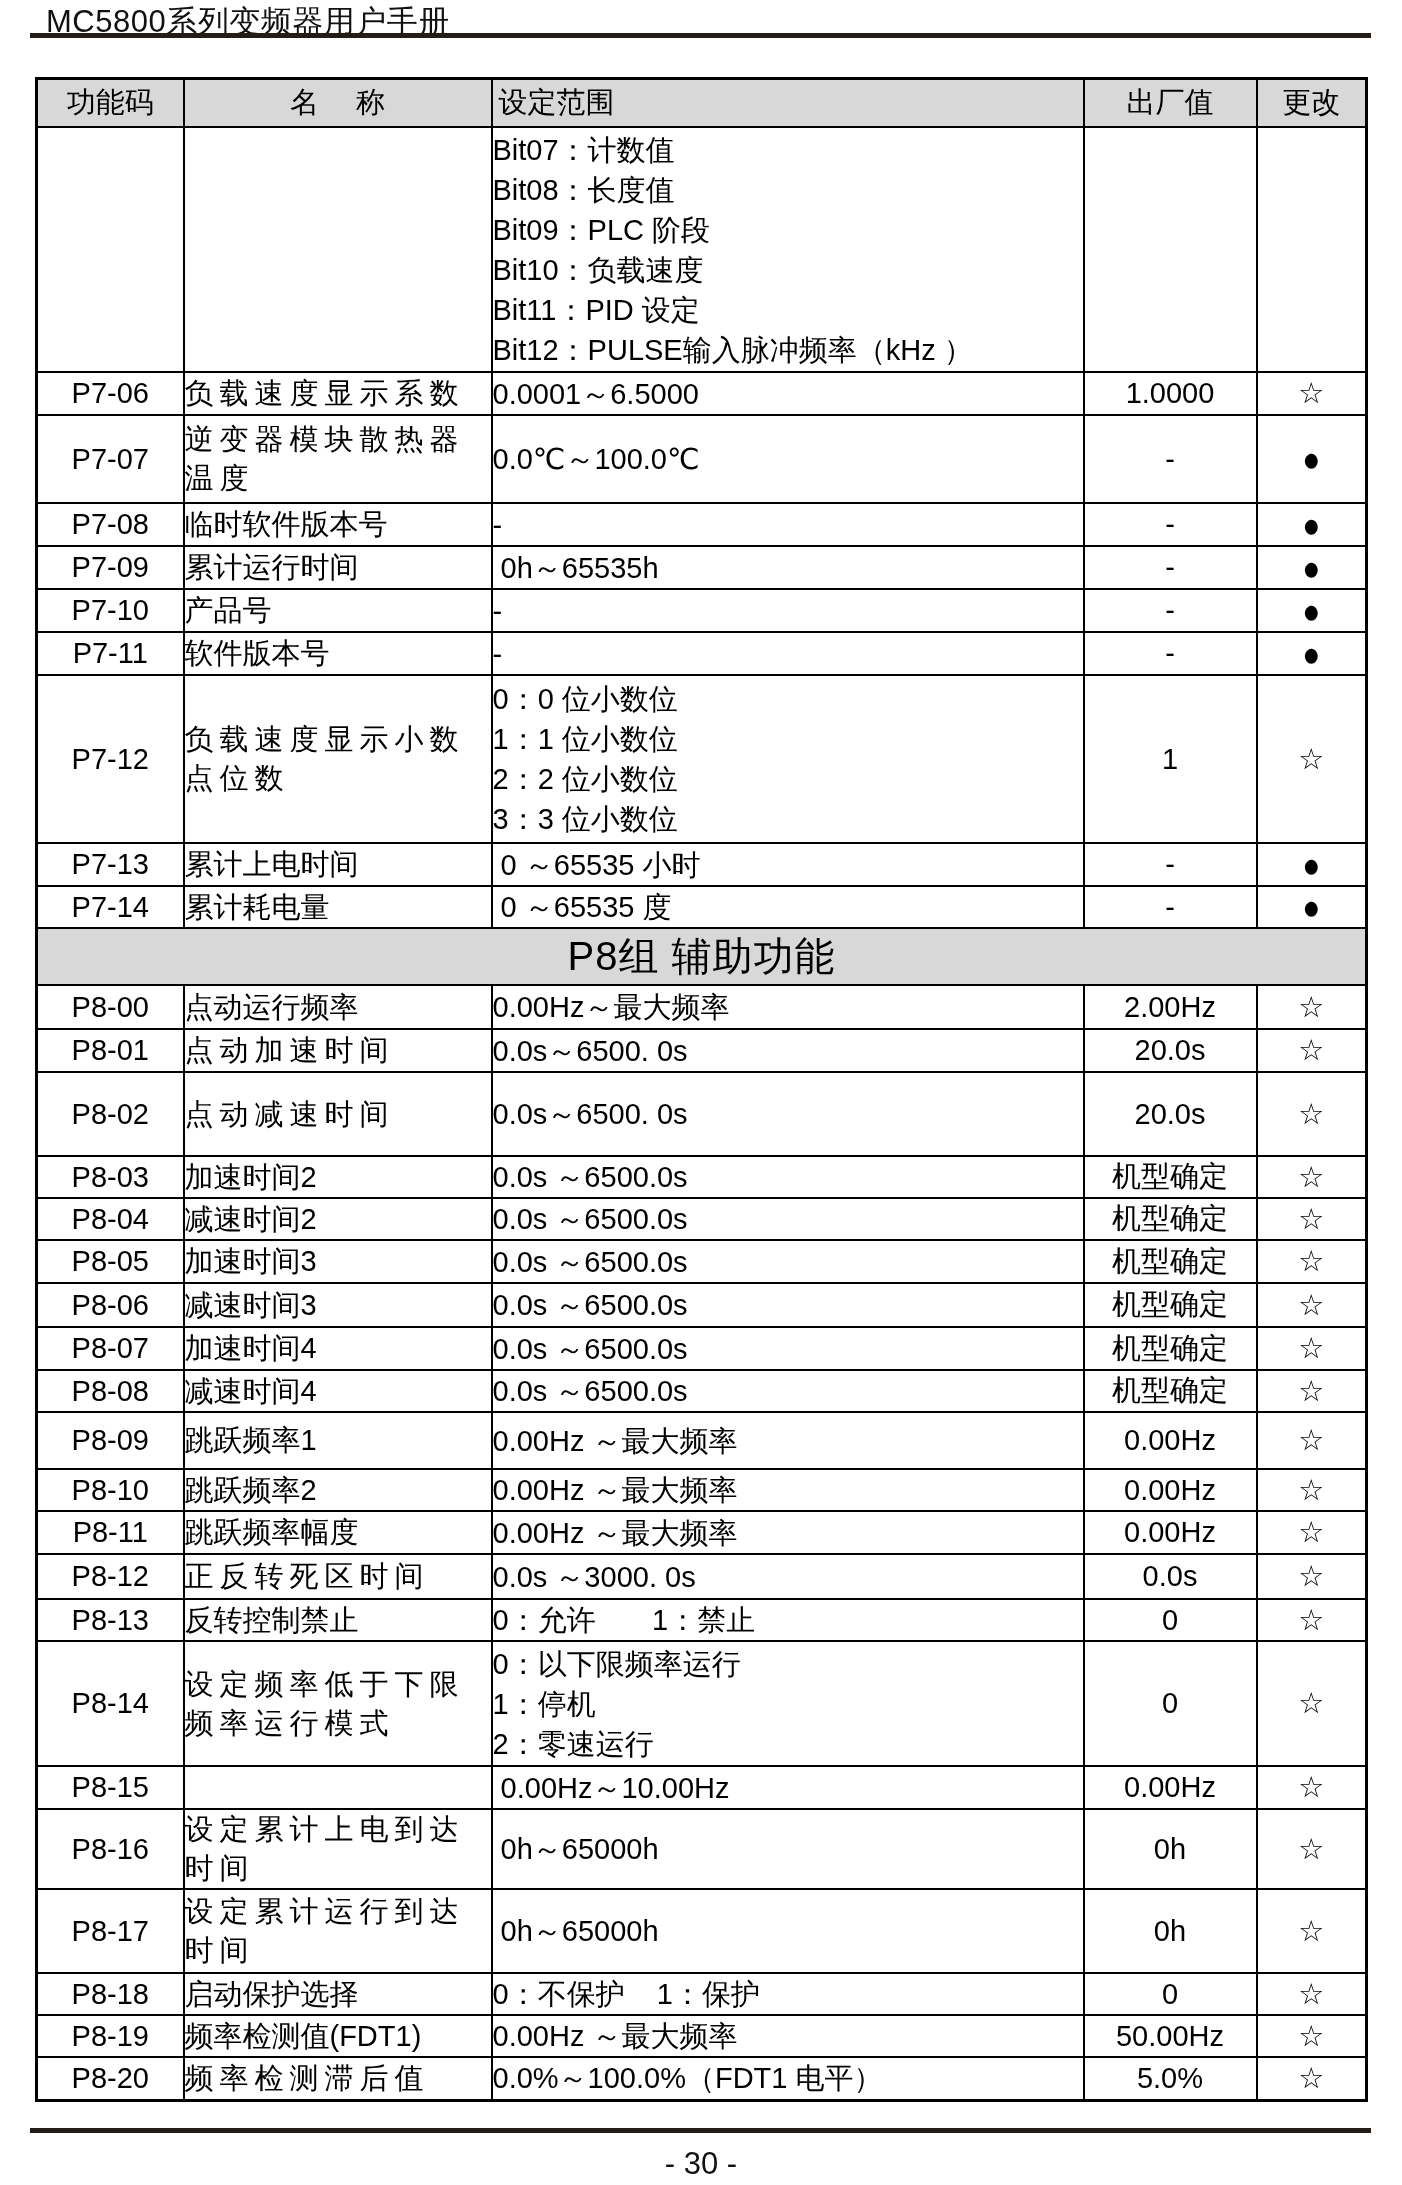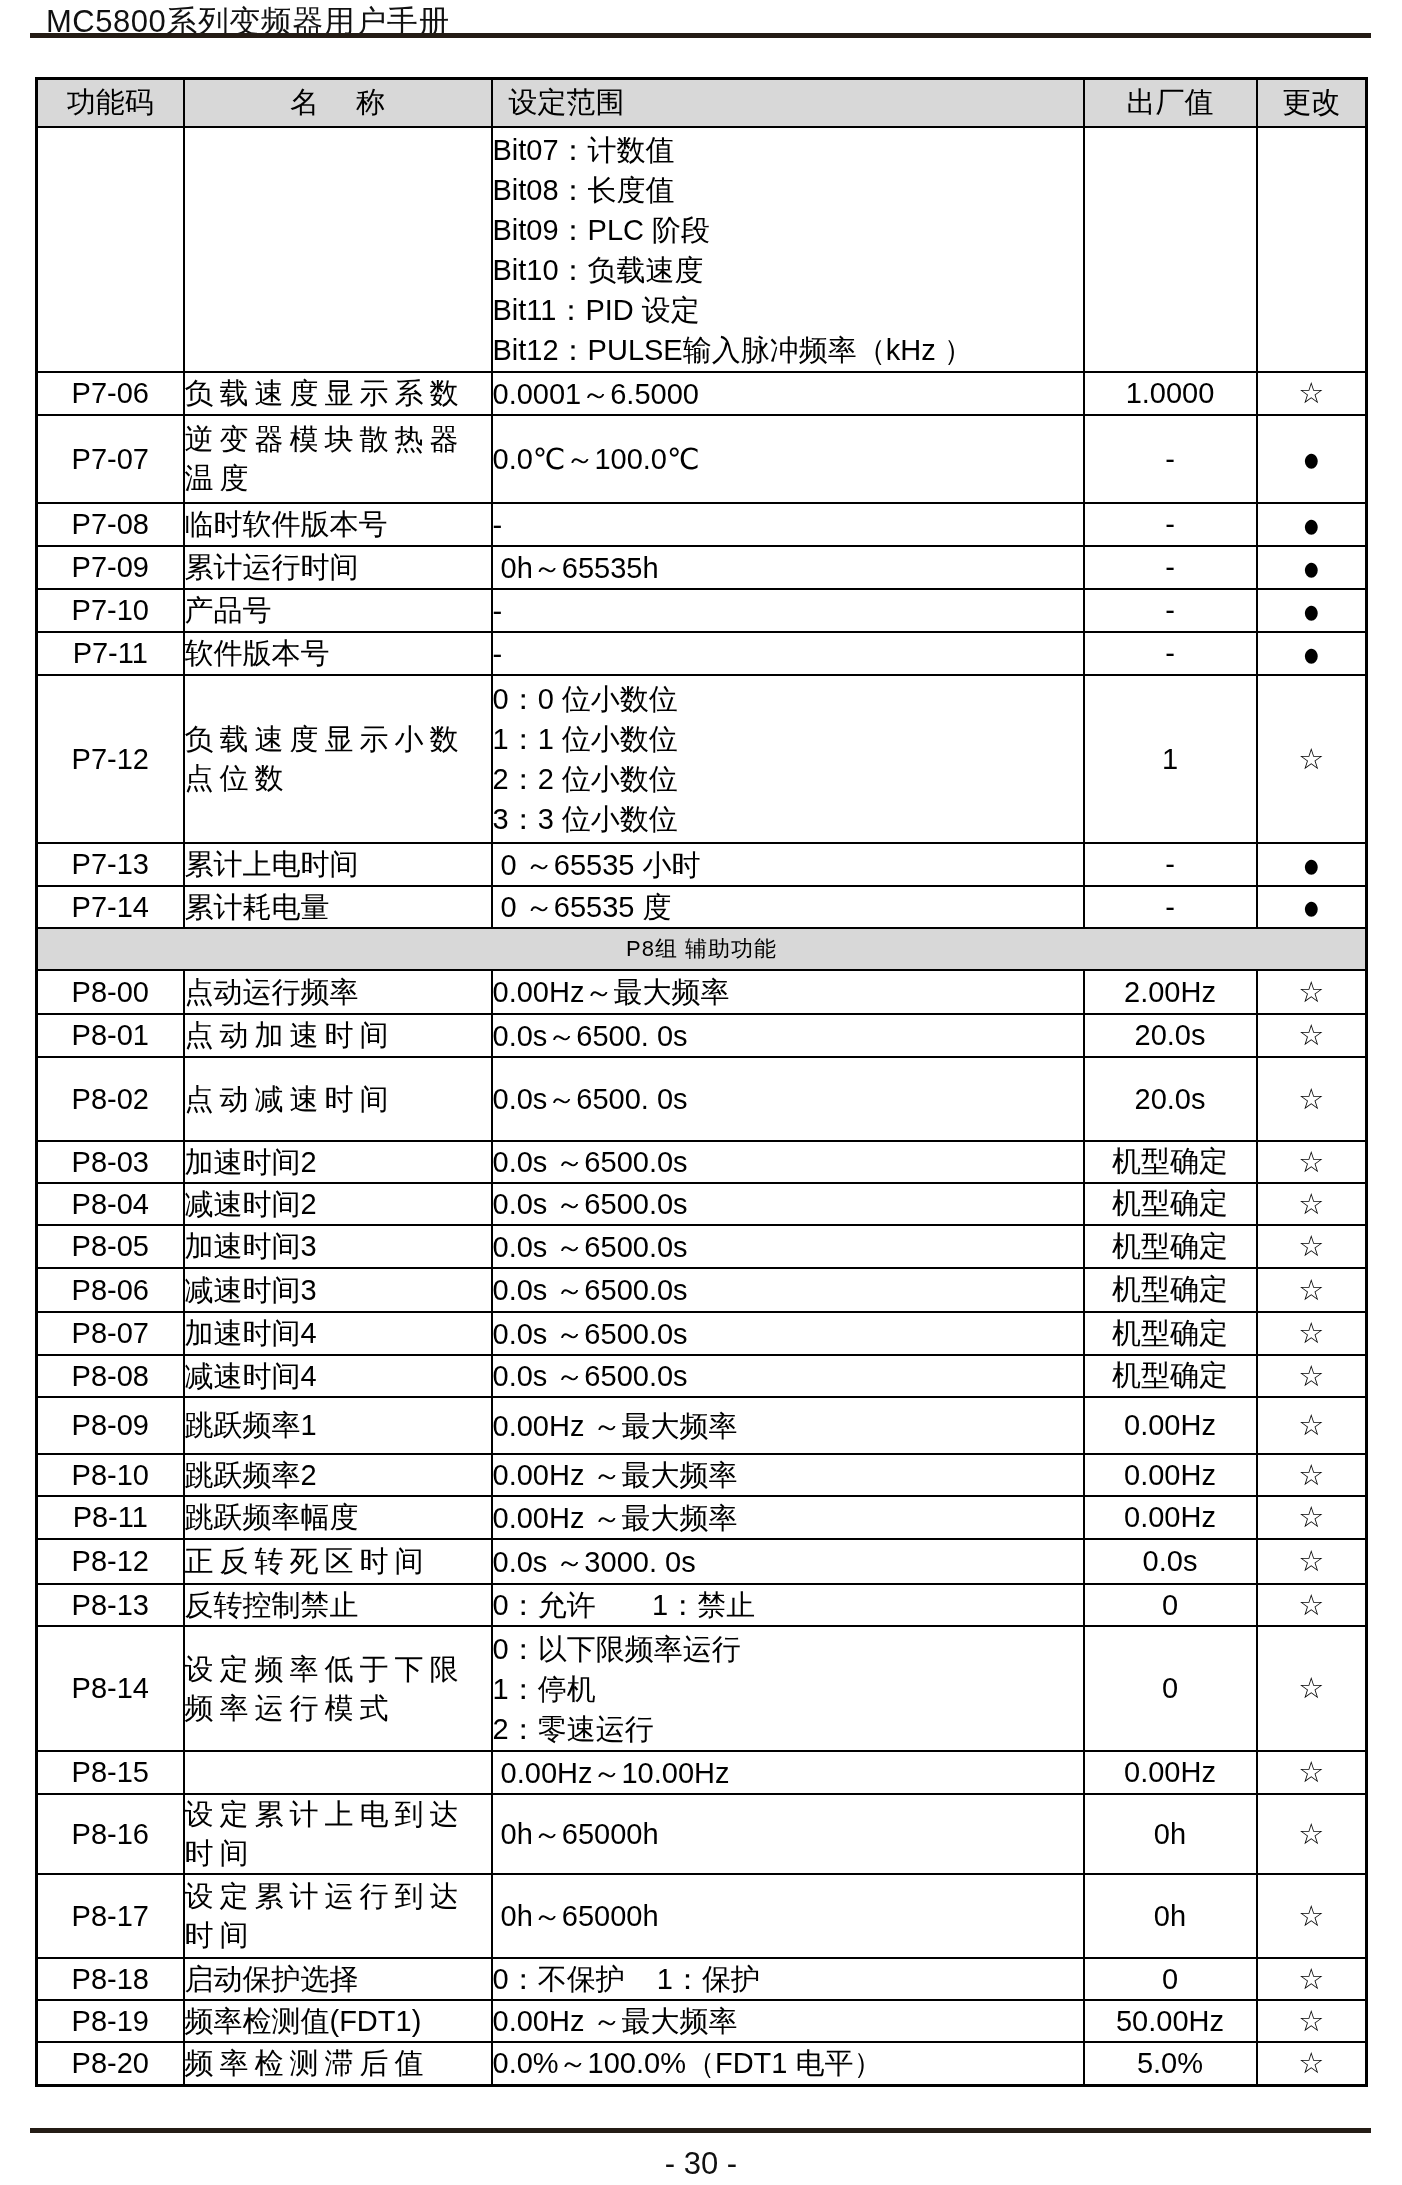--- a/index.html
+++ b/index.html
@@ -51,21 +51,21 @@
   }
   thead th {
     background: #d8d8d8;
     font-weight: normal;
     font-size: 30px;
     height: 46px;
     text-align: center;
   }
   thead th.range-h {
     text-align: left;
-    padding-left: 16px;
+    padding-left: 6px;
   }
   td.code-cell {
     text-align: center;
     font-size: 30px;
   }
   td.name-cell {
     text-align: left;
     padding-left: 17px;
     padding-right: 4px;
     line-height: 39px;
@@ -90,21 +90,21 @@
     line-height: 1;
   }
   td.mark-cell .dot-glyph {
     display: inline-block;
     font-size: 30px;
     transform: scale(1.0, 1.15);
   }
   tr.section-row td {
     background: #d8d8d8;
     text-align: center;
-    font-size: 22px;
+    font-size: 40px;
     letter-spacing: 1px;
   }
   .foot-rule {
     position: absolute;
     left: 30px;
     top: 2128px;
     width: 1341px;
     height: 5px;
     background: #241c15;
   }

